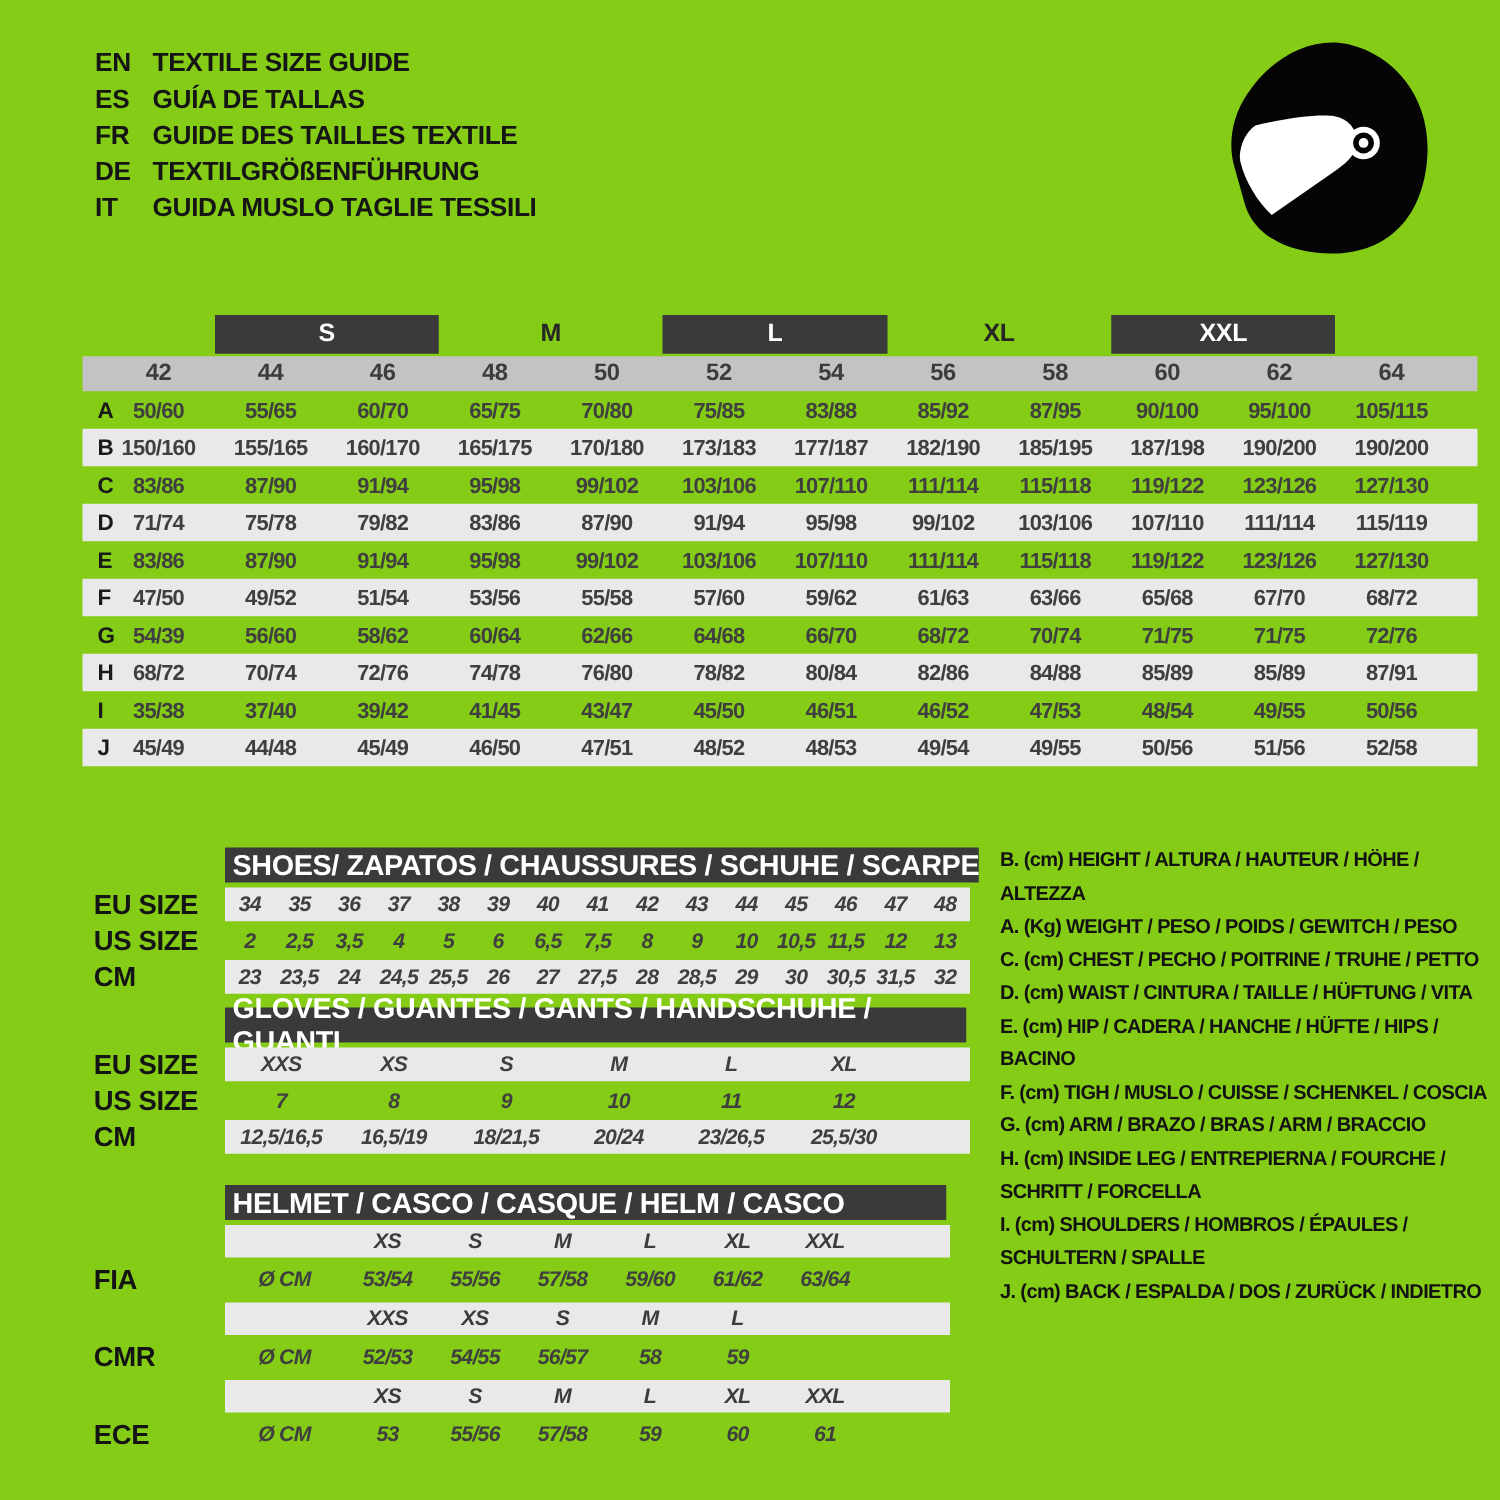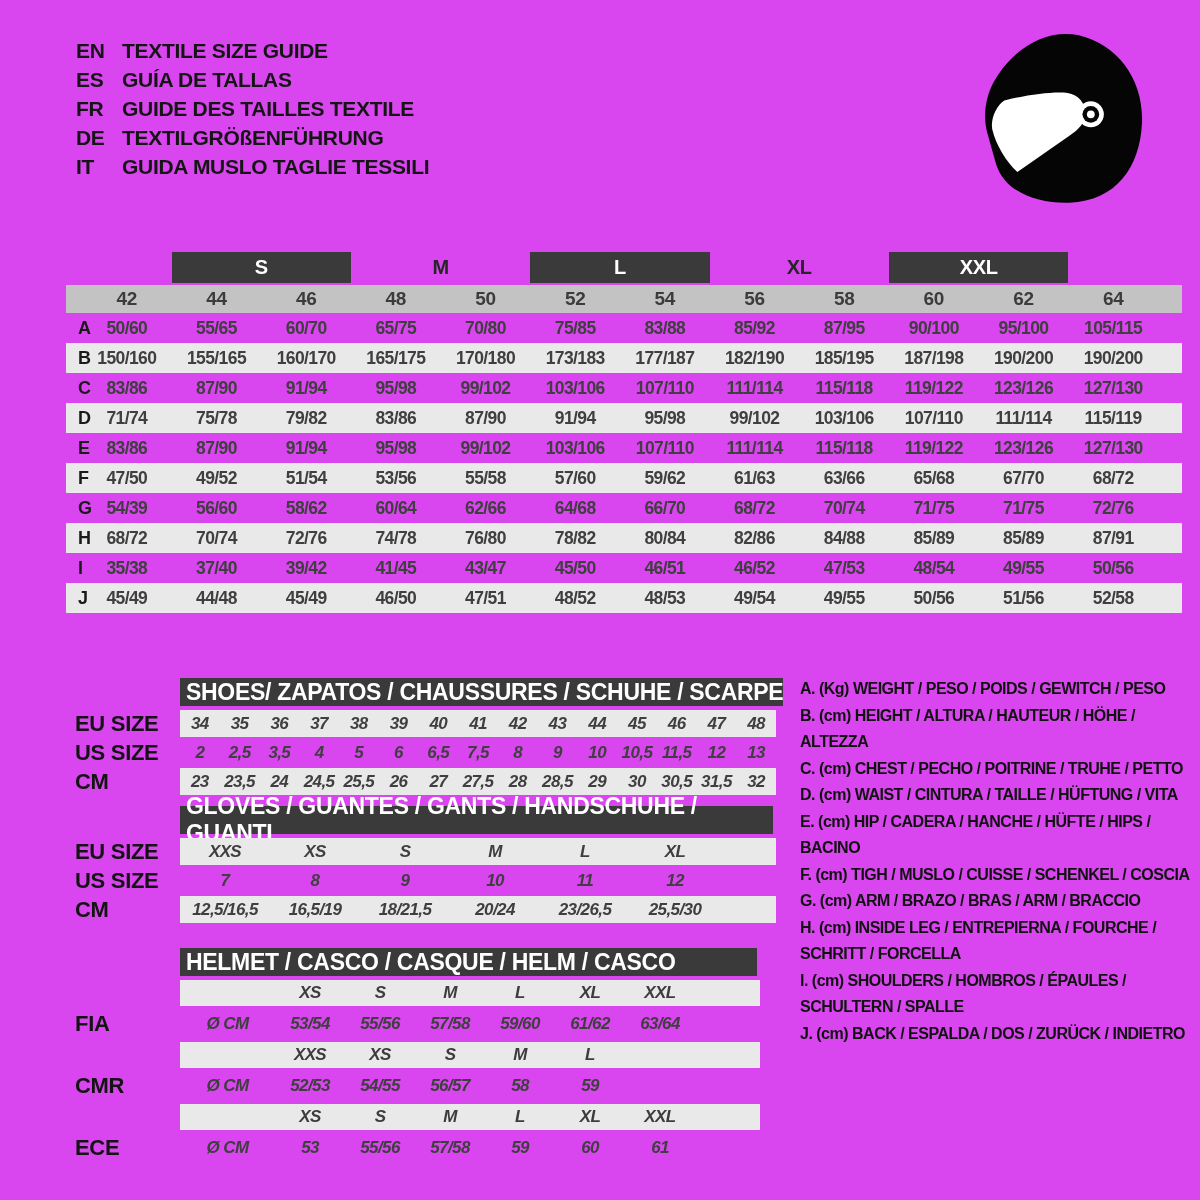--- a/index.html
+++ b/index.html
@@ -1,16 +1,16 @@
 <!DOCTYPE html>
 <html><head>
 <meta charset="utf-8">
 <style>
   html,body{margin:0;padding:0;background:#fff;}
-  .page{position:relative;width:1200px;height:1200px;background:#d946ef;overflow:hidden;
+  .page{position:relative;width:1200px;height:1200px;background:#84cc16;overflow:hidden;
         font-family:"Liberation Sans",sans-serif;font-weight:700;color:#1c1c1c;letter-spacing:-0.3px;}
 
   
   .lang-list{position:absolute;left:76px;top:36px;}
   .lang-row{display:flex;font-size:21px;line-height:29px;color:#151515;}
   .lang-code{width:46px;}
 
   
   .helmet-icon{position:absolute;left:966px;top:26px;width:192px;height:186px;}
 
@@ -444,22 +444,22 @@
             <div class="bl-cell">57/58</div>
             <div class="bl-cell">59</div>
             <div class="bl-cell">60</div>
             <div class="bl-cell">61</div>
           </div>
         </div>
       </div>
   </div>
 
   <div class="legend">
+      <div class="legend-item">B. (cm) HEIGHT / ALTURA / HAUTEUR / HÖHE / ALTEZZA</div>
       <div class="legend-item">A. (Kg) WEIGHT / PESO / POIDS / GEWITCH / PESO</div>
-      <div class="legend-item">B. (cm) HEIGHT / ALTURA / HAUTEUR / HÖHE / ALTEZZA</div>
       <div class="legend-item">C. (cm) CHEST / PECHO / POITRINE / TRUHE / PETTO</div>
       <div class="legend-item">D. (cm) WAIST / CINTURA / TAILLE / HÜFTUNG / VITA</div>
       <div class="legend-item">E. (cm) HIP / CADERA / HANCHE / HÜFTE / HIPS /  BACINO</div>
       <div class="legend-item">F. (cm) TIGH / MUSLO / CUISSE / SCHENKEL / COSCIA</div>
       <div class="legend-item">G. (cm) ARM  / BRAZO / BRAS / ARM / BRACCIO</div>
       <div class="legend-item">H. (cm) INSIDE LEG / ENTREPIERNA / FOURCHE / SCHRITT / FORCELLA</div>
       <div class="legend-item">I.  (cm) SHOULDERS / HOMBROS / ÉPAULES / SCHULTERN / SPALLE</div>
       <div class="legend-item">J. (cm) BACK / ESPALDA / DOS / ZURÜCK / INDIETRO</div>
     </div>
 

